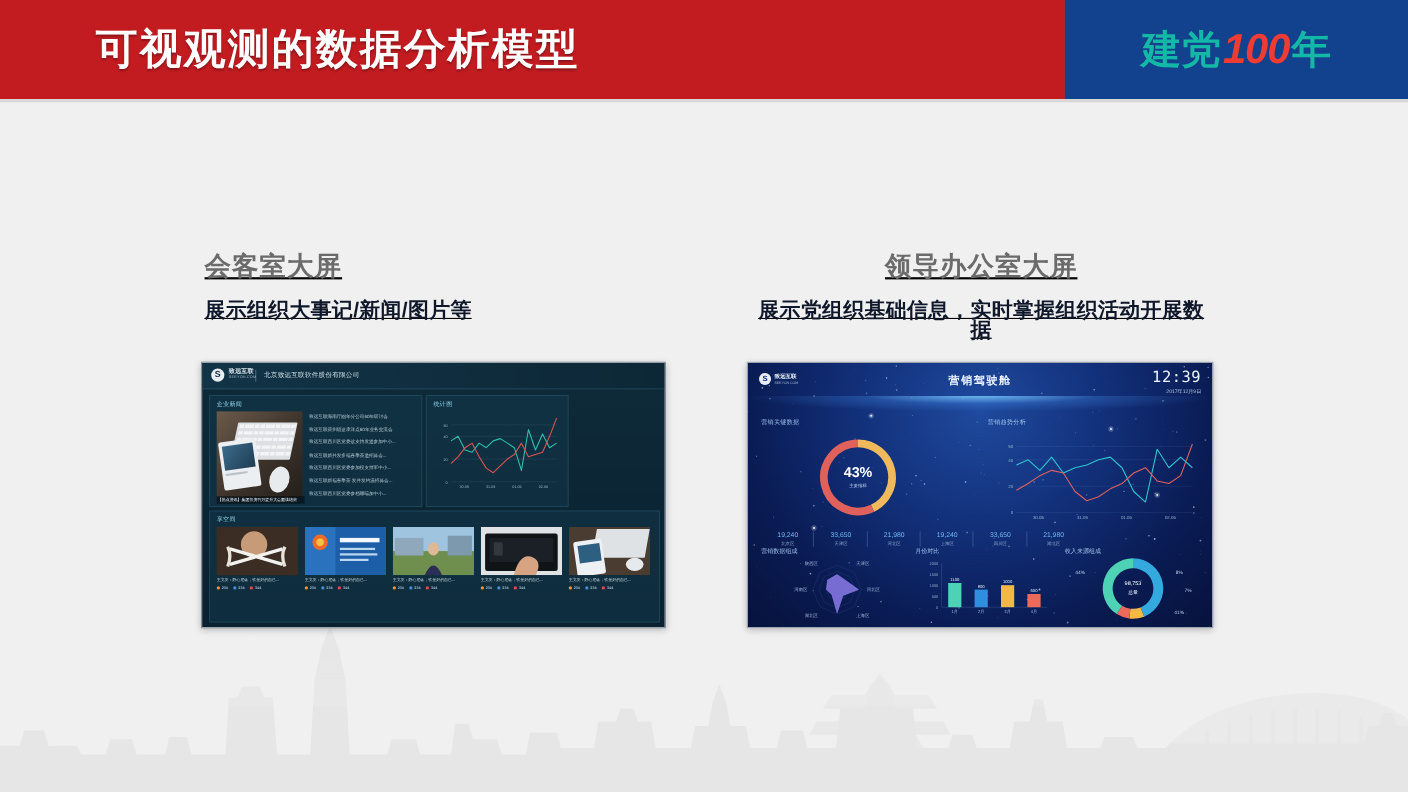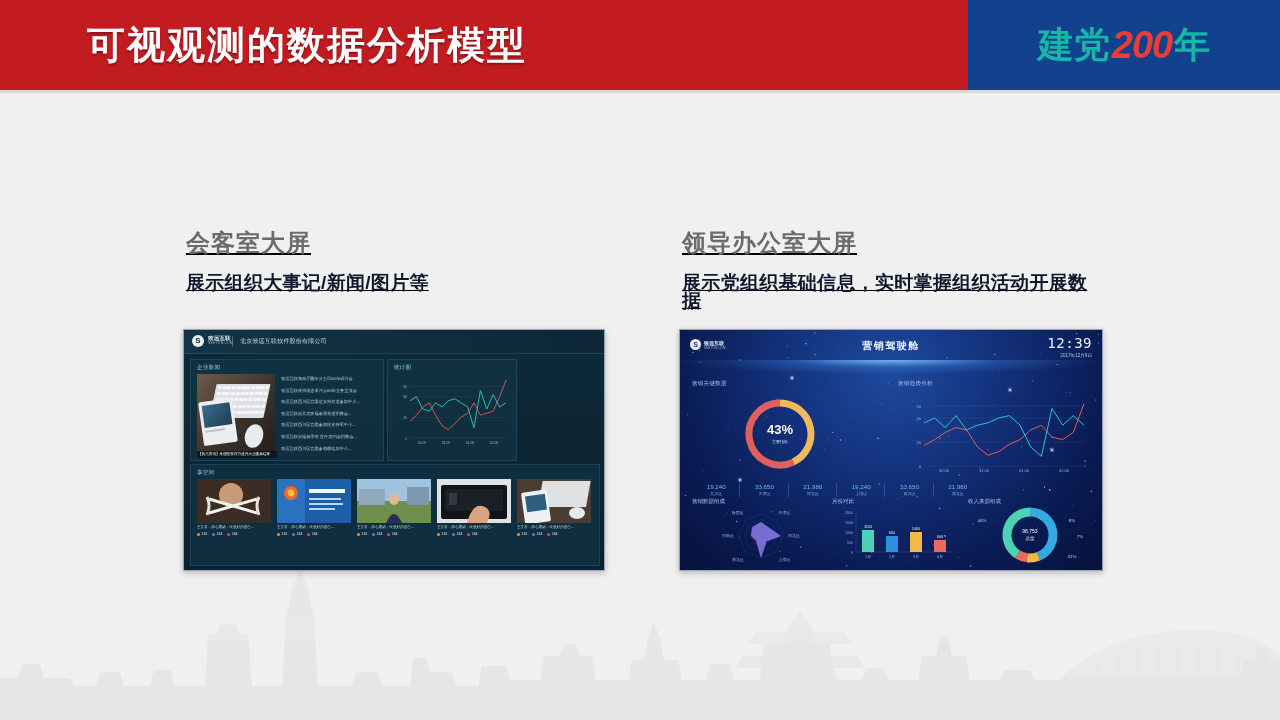--- a/index.html
+++ b/index.html
@@ -34,21 +34,21 @@
     font-size:38px;font-weight:bold;color:#ee3b33;
     font-style:italic;letter-spacing:-1px;padding:0 2px;
   }
 
   
   .skyline{position:absolute;left:0;bottom:0;width:1280px;height:160px;opacity:1;pointer-events:none;}
 
   
   .col{position:absolute;top:228px;text-decoration:underline;}
   .col-left{left:186px;width:420px;}
-  .col-right{left:682px;width:420px;}
+  .col-right{left:682px;width:420px;text-align:center;}
 
   .col-title{
     font-size:24px;font-weight:bold;color:#6b6b6b;
     letter-spacing:1px;margin:0 0 16px 0;line-height:30px;
   }
   .col-sub{
     font-size:19px;font-weight:bold;color:#0f172a;
     letter-spacing:0.3px;margin:0;line-height:18px;
   }
 
@@ -199,21 +199,21 @@
       <path d="M700,132 L730,132 L736,120 L760,120 L768,108 L736,108 L742,96 L772,96 L780,84 L748,84 L756,72 L786,72 L792,62 L800,52 L808,62 L814,72 L844,72 L852,84 L820,84 L828,96 L858,96 L864,108 L832,108 L840,120 L864,120 L870,132 Z" opacity="0.75"></path>
     </g>
   </svg>
 
   <div class="header">
     <div class="header-red"></div>
     <div class="header-sep"></div>
     <div class="header-blue">
       <div class="badge">
         <span class="badge-txt">建党</span>
-        <span class="badge-num">200</span>
+        <span class="badge-num">100</span>
         <span class="badge-txt">年</span>
       </div>
     </div>
     <div class="header-title">可视观测的数据分析模型</div>
   </div>
   <div class="header-underline"></div>
 
   <div class="col col-left">
     <div class="col-title">会客室大屏</div>
     <div class="col-sub">展示组织大事记/新闻/图片等</div>

